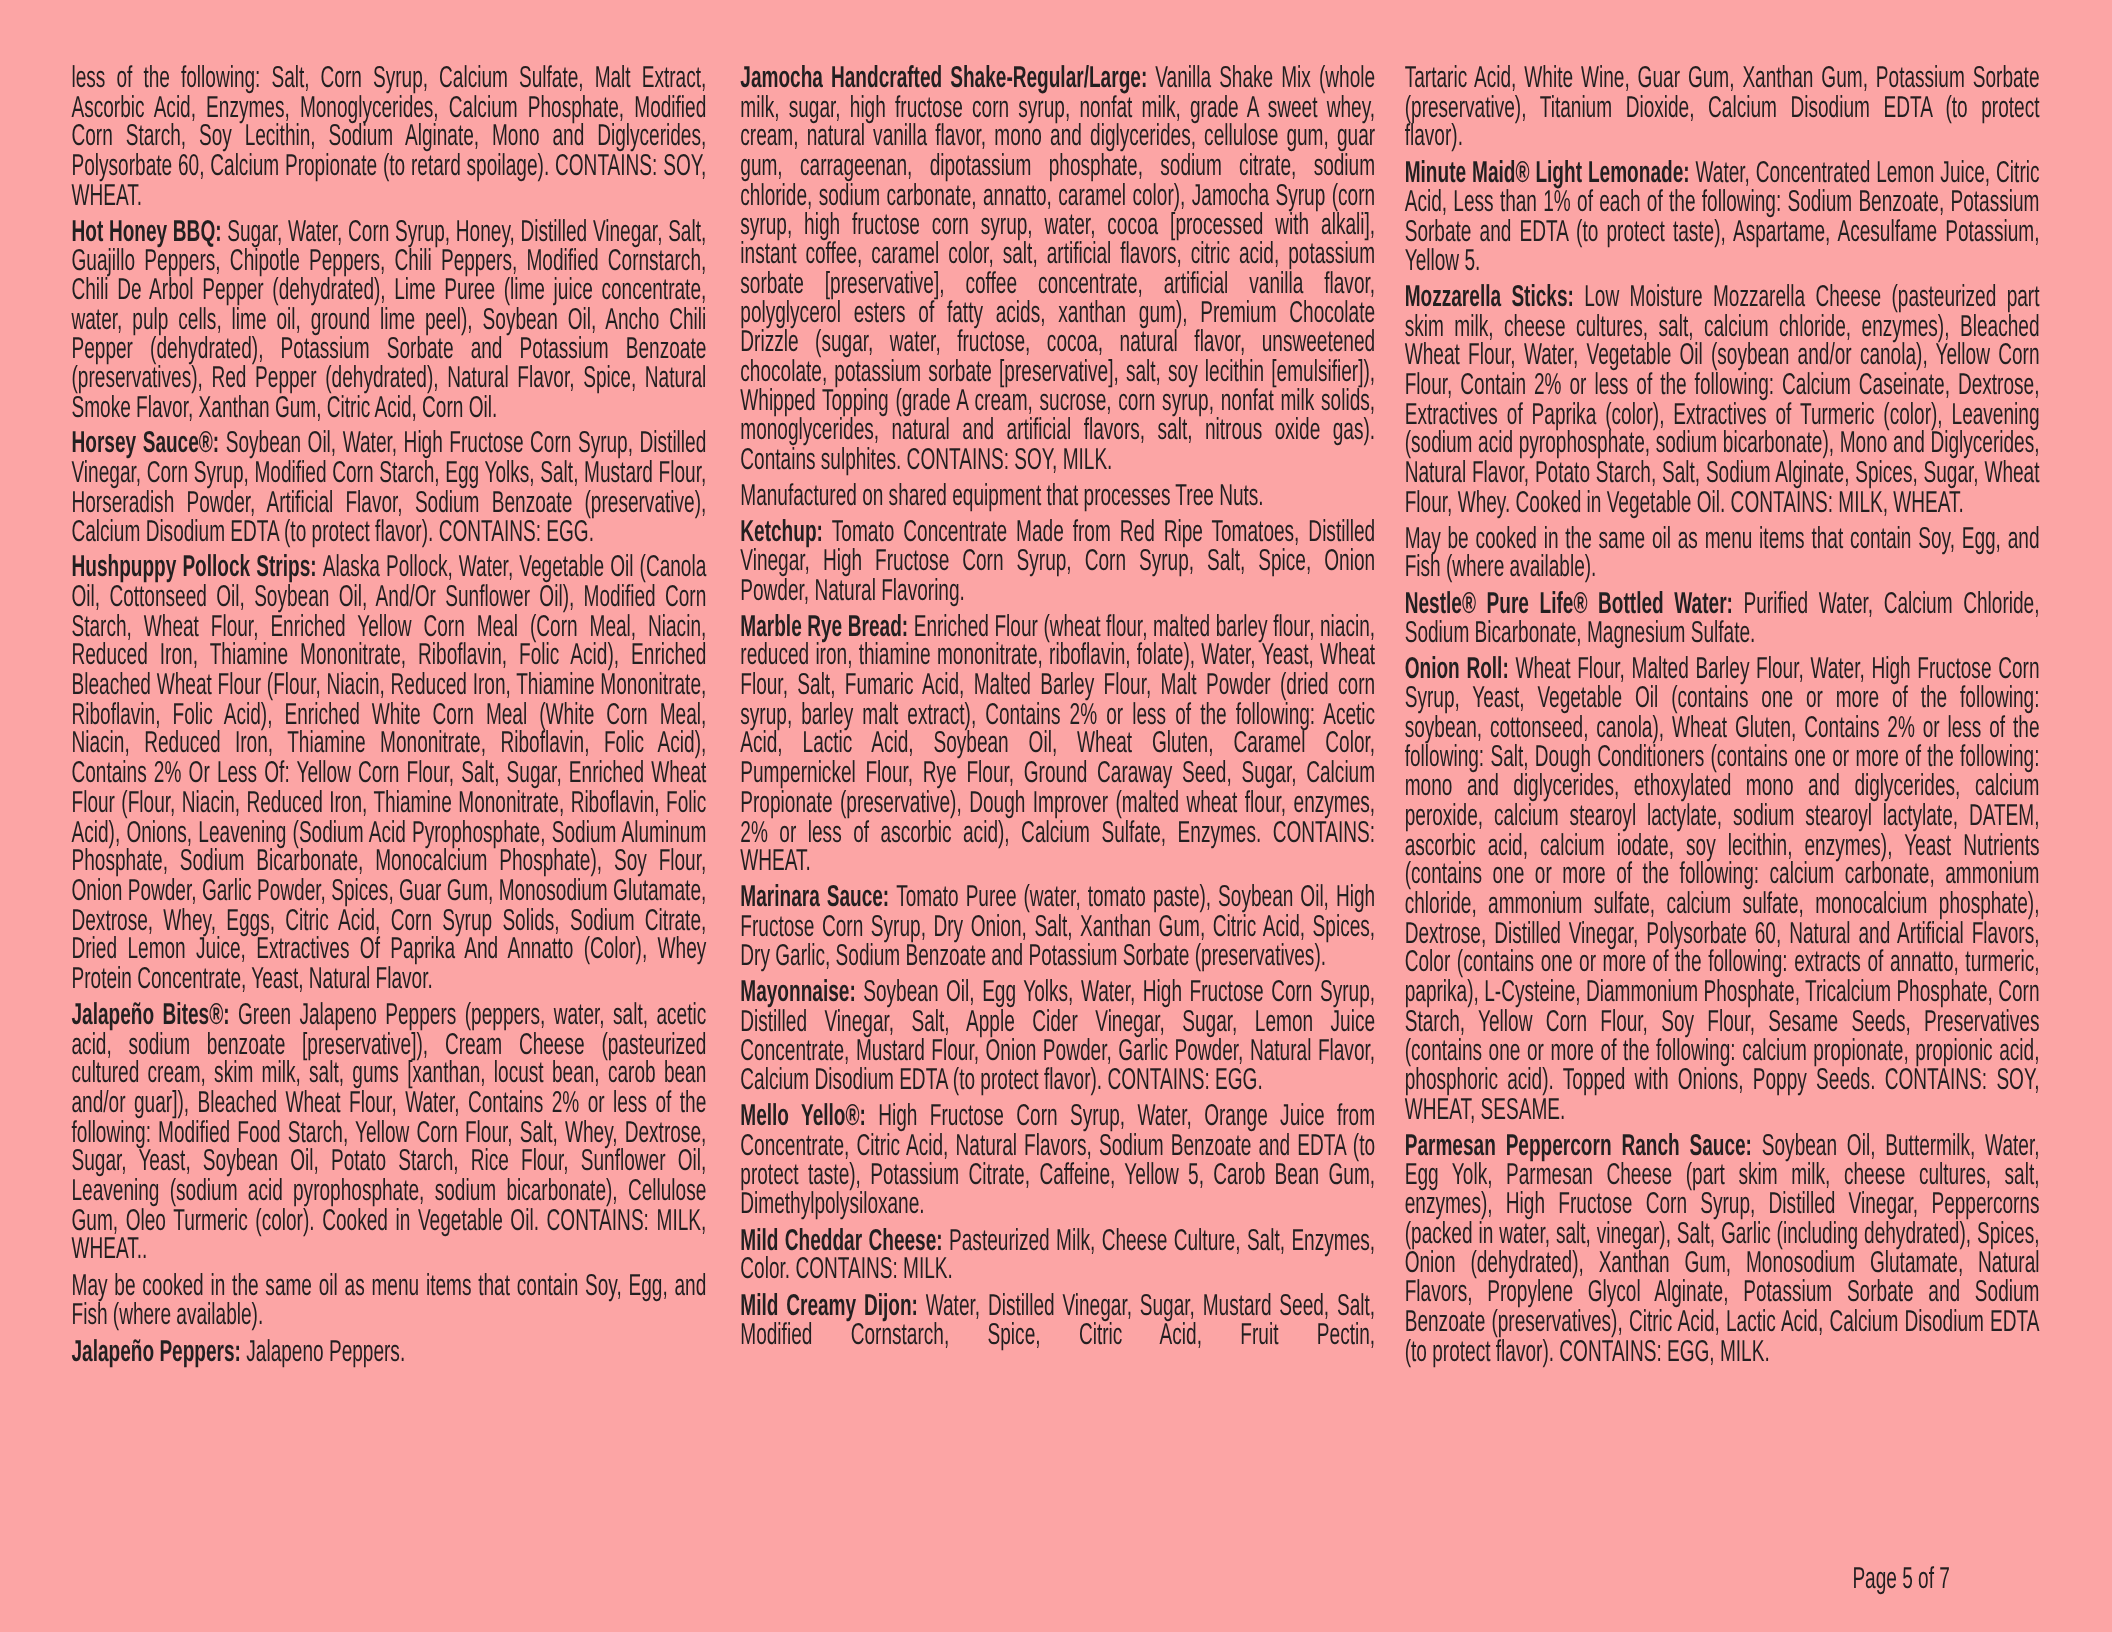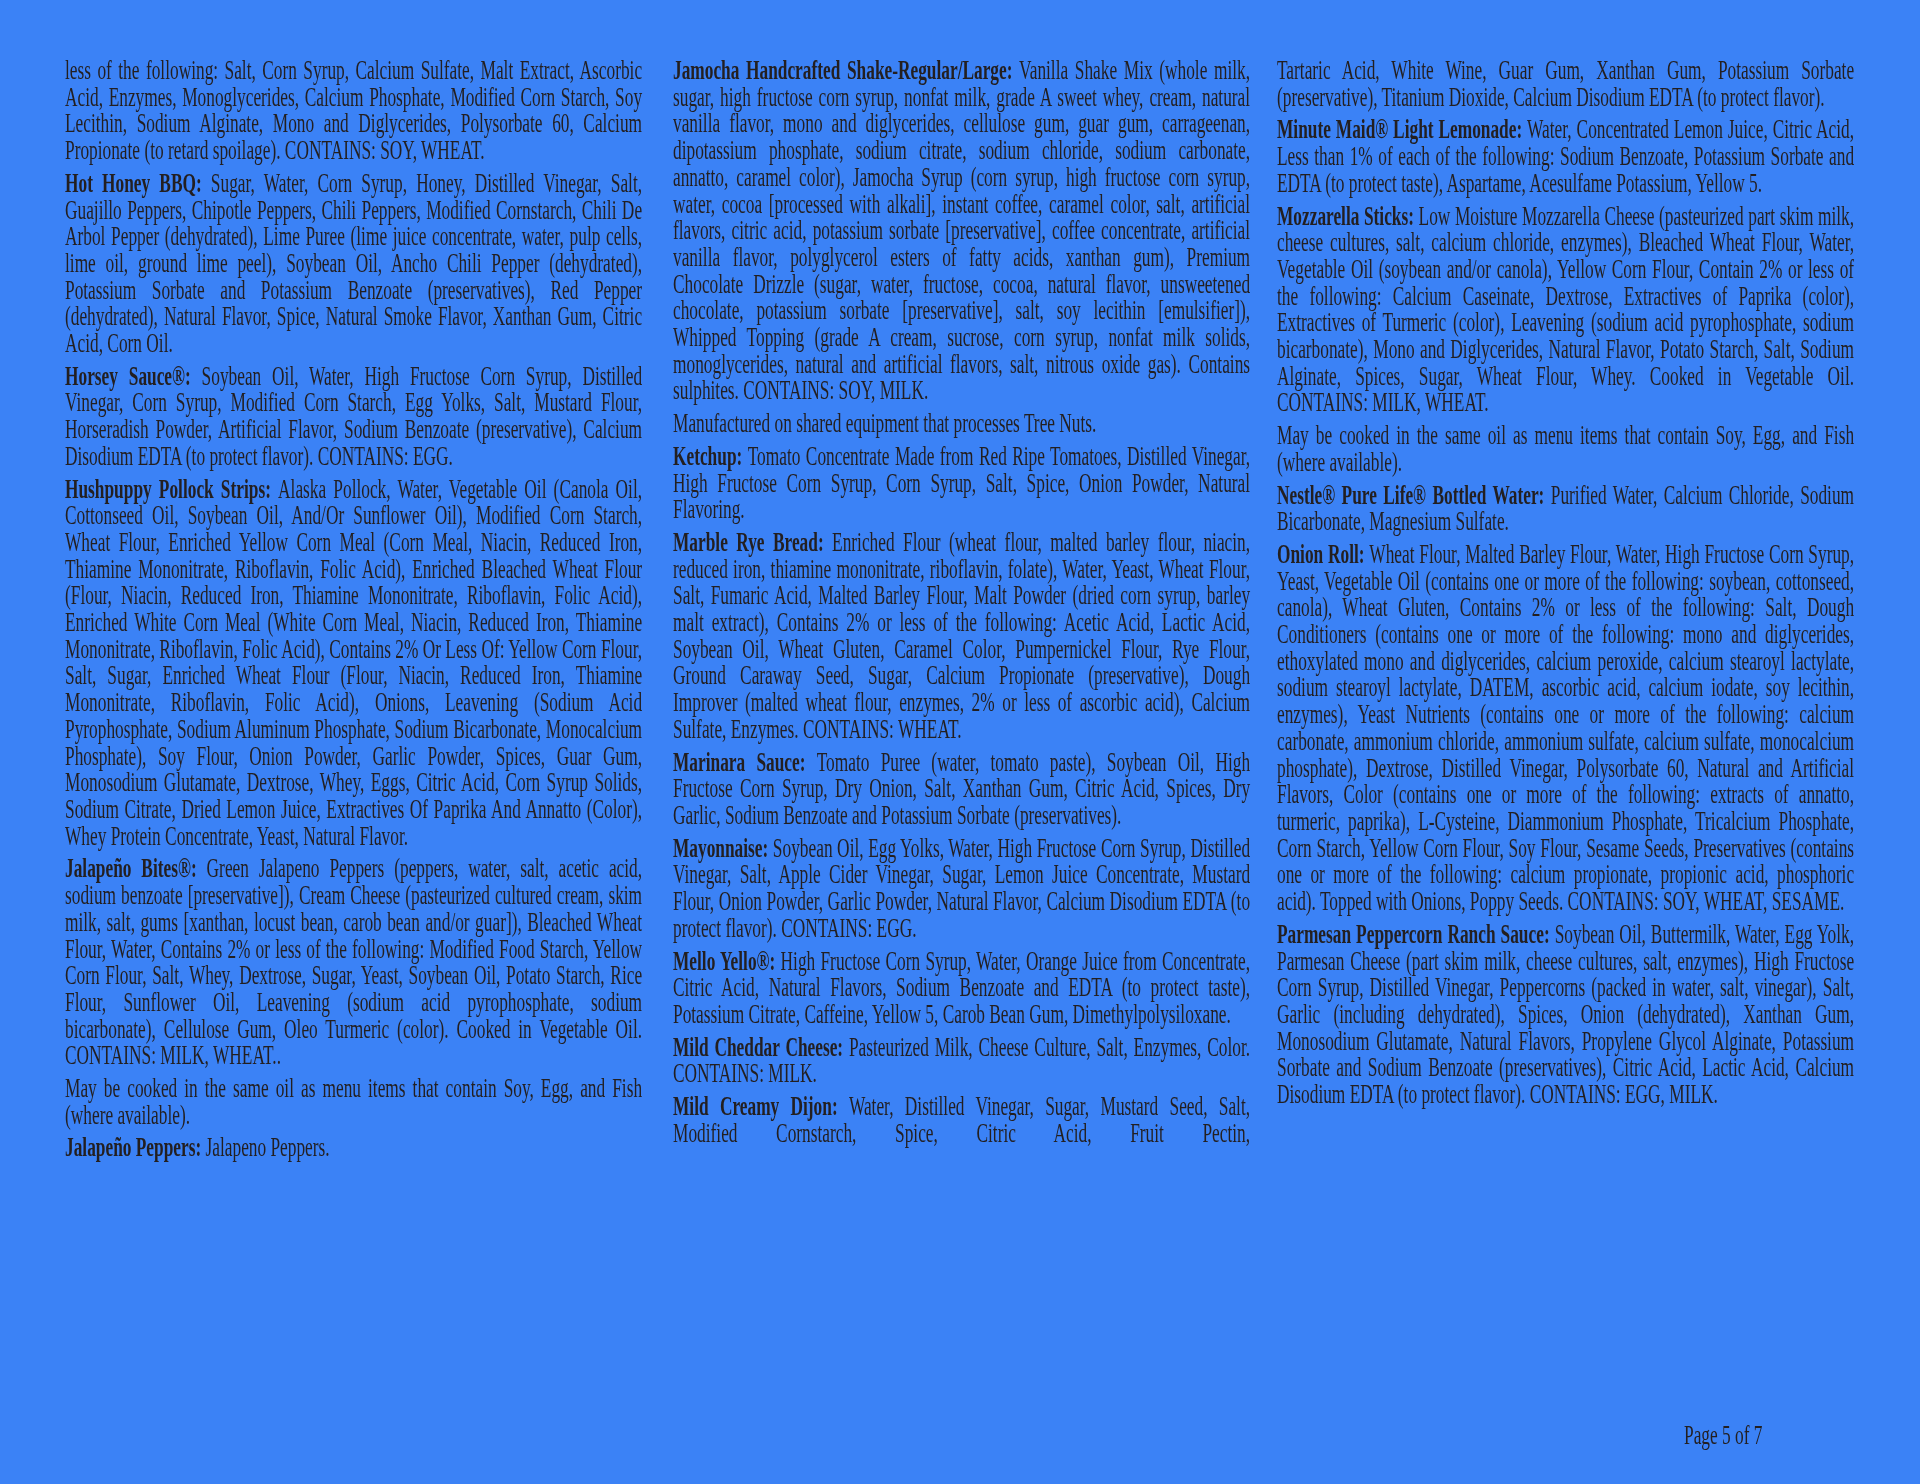--- a/index.html
+++ b/index.html
@@ -11,22 +11,21 @@
     position: relative;
     width: 1920px;
     height: 1484px;
     font-family: "Liberation Sans", sans-serif;
     color: #231f20;
     overflow: hidden;
   }
   .page {
     position: absolute;
     inset: 0;
-    background: #3b82f6;
-    font-family: Liberation Serif, serif;
+    background: #fca5a5;
   }
   .col {
     position: absolute;
     top: 57px;
     width: 916px;
     transform: scaleX(0.63);
     transform-origin: 0 0;
     font-size: 27.5px;
     line-height: 26.7px;
     text-align: justify;

